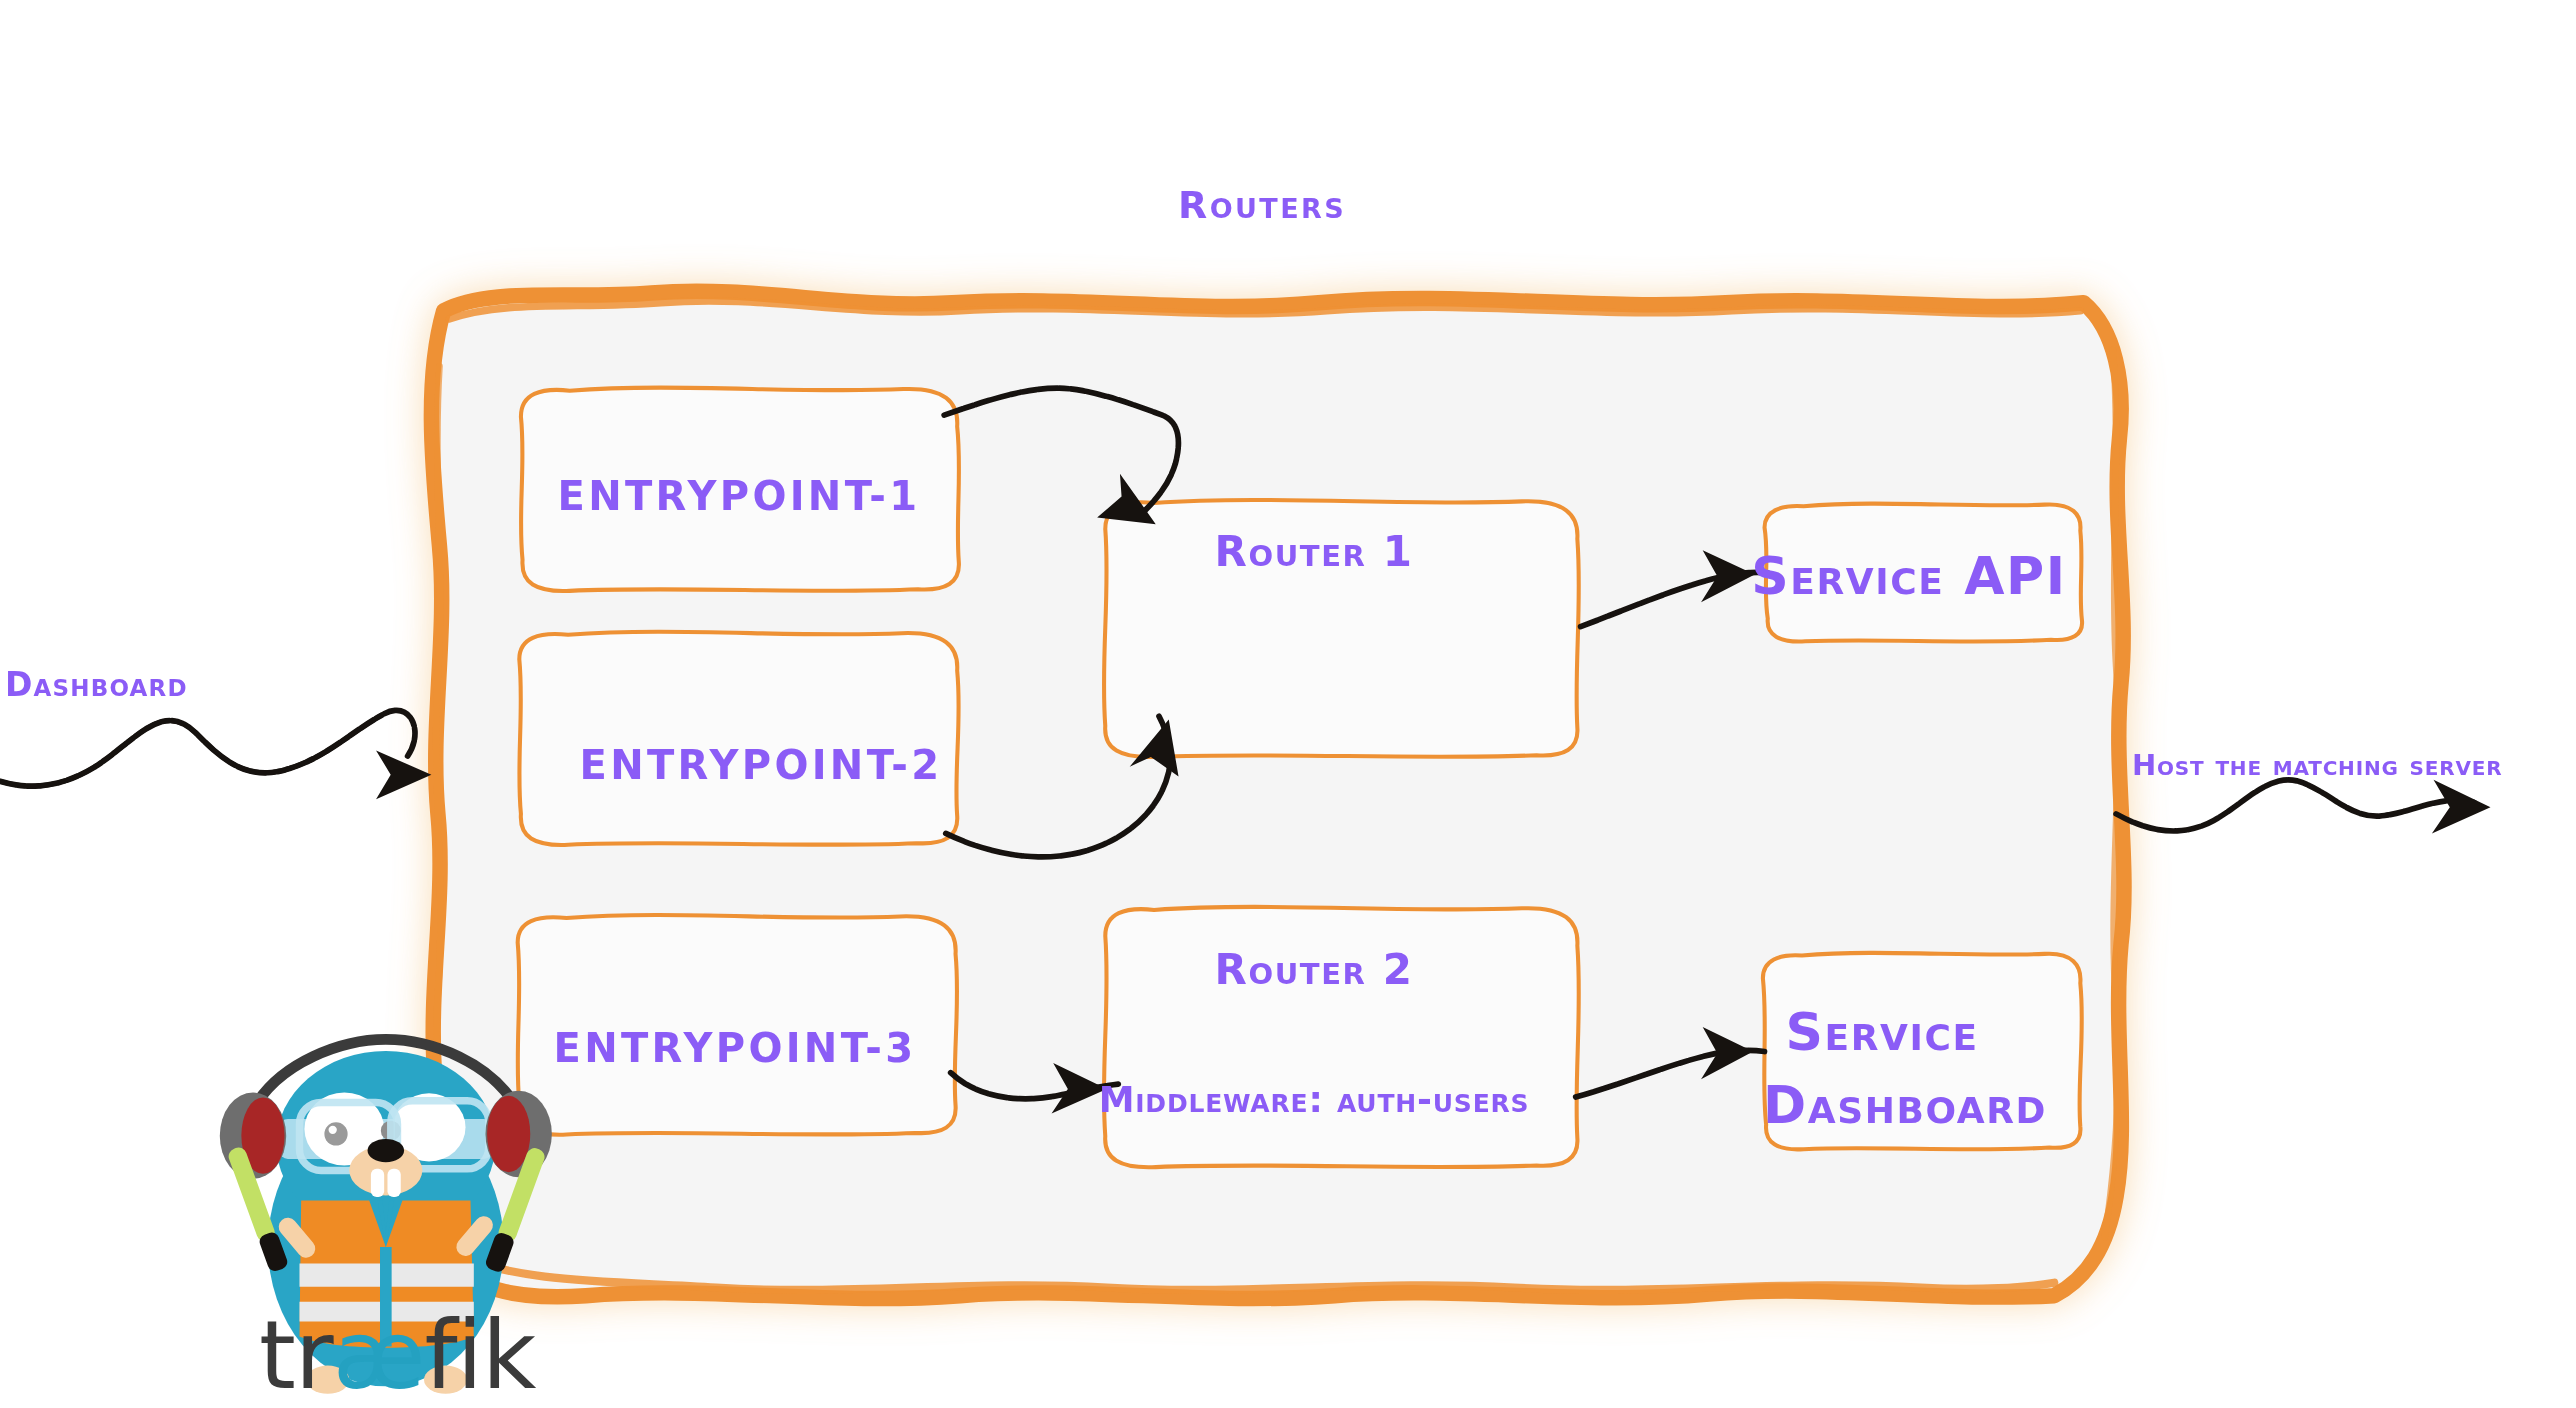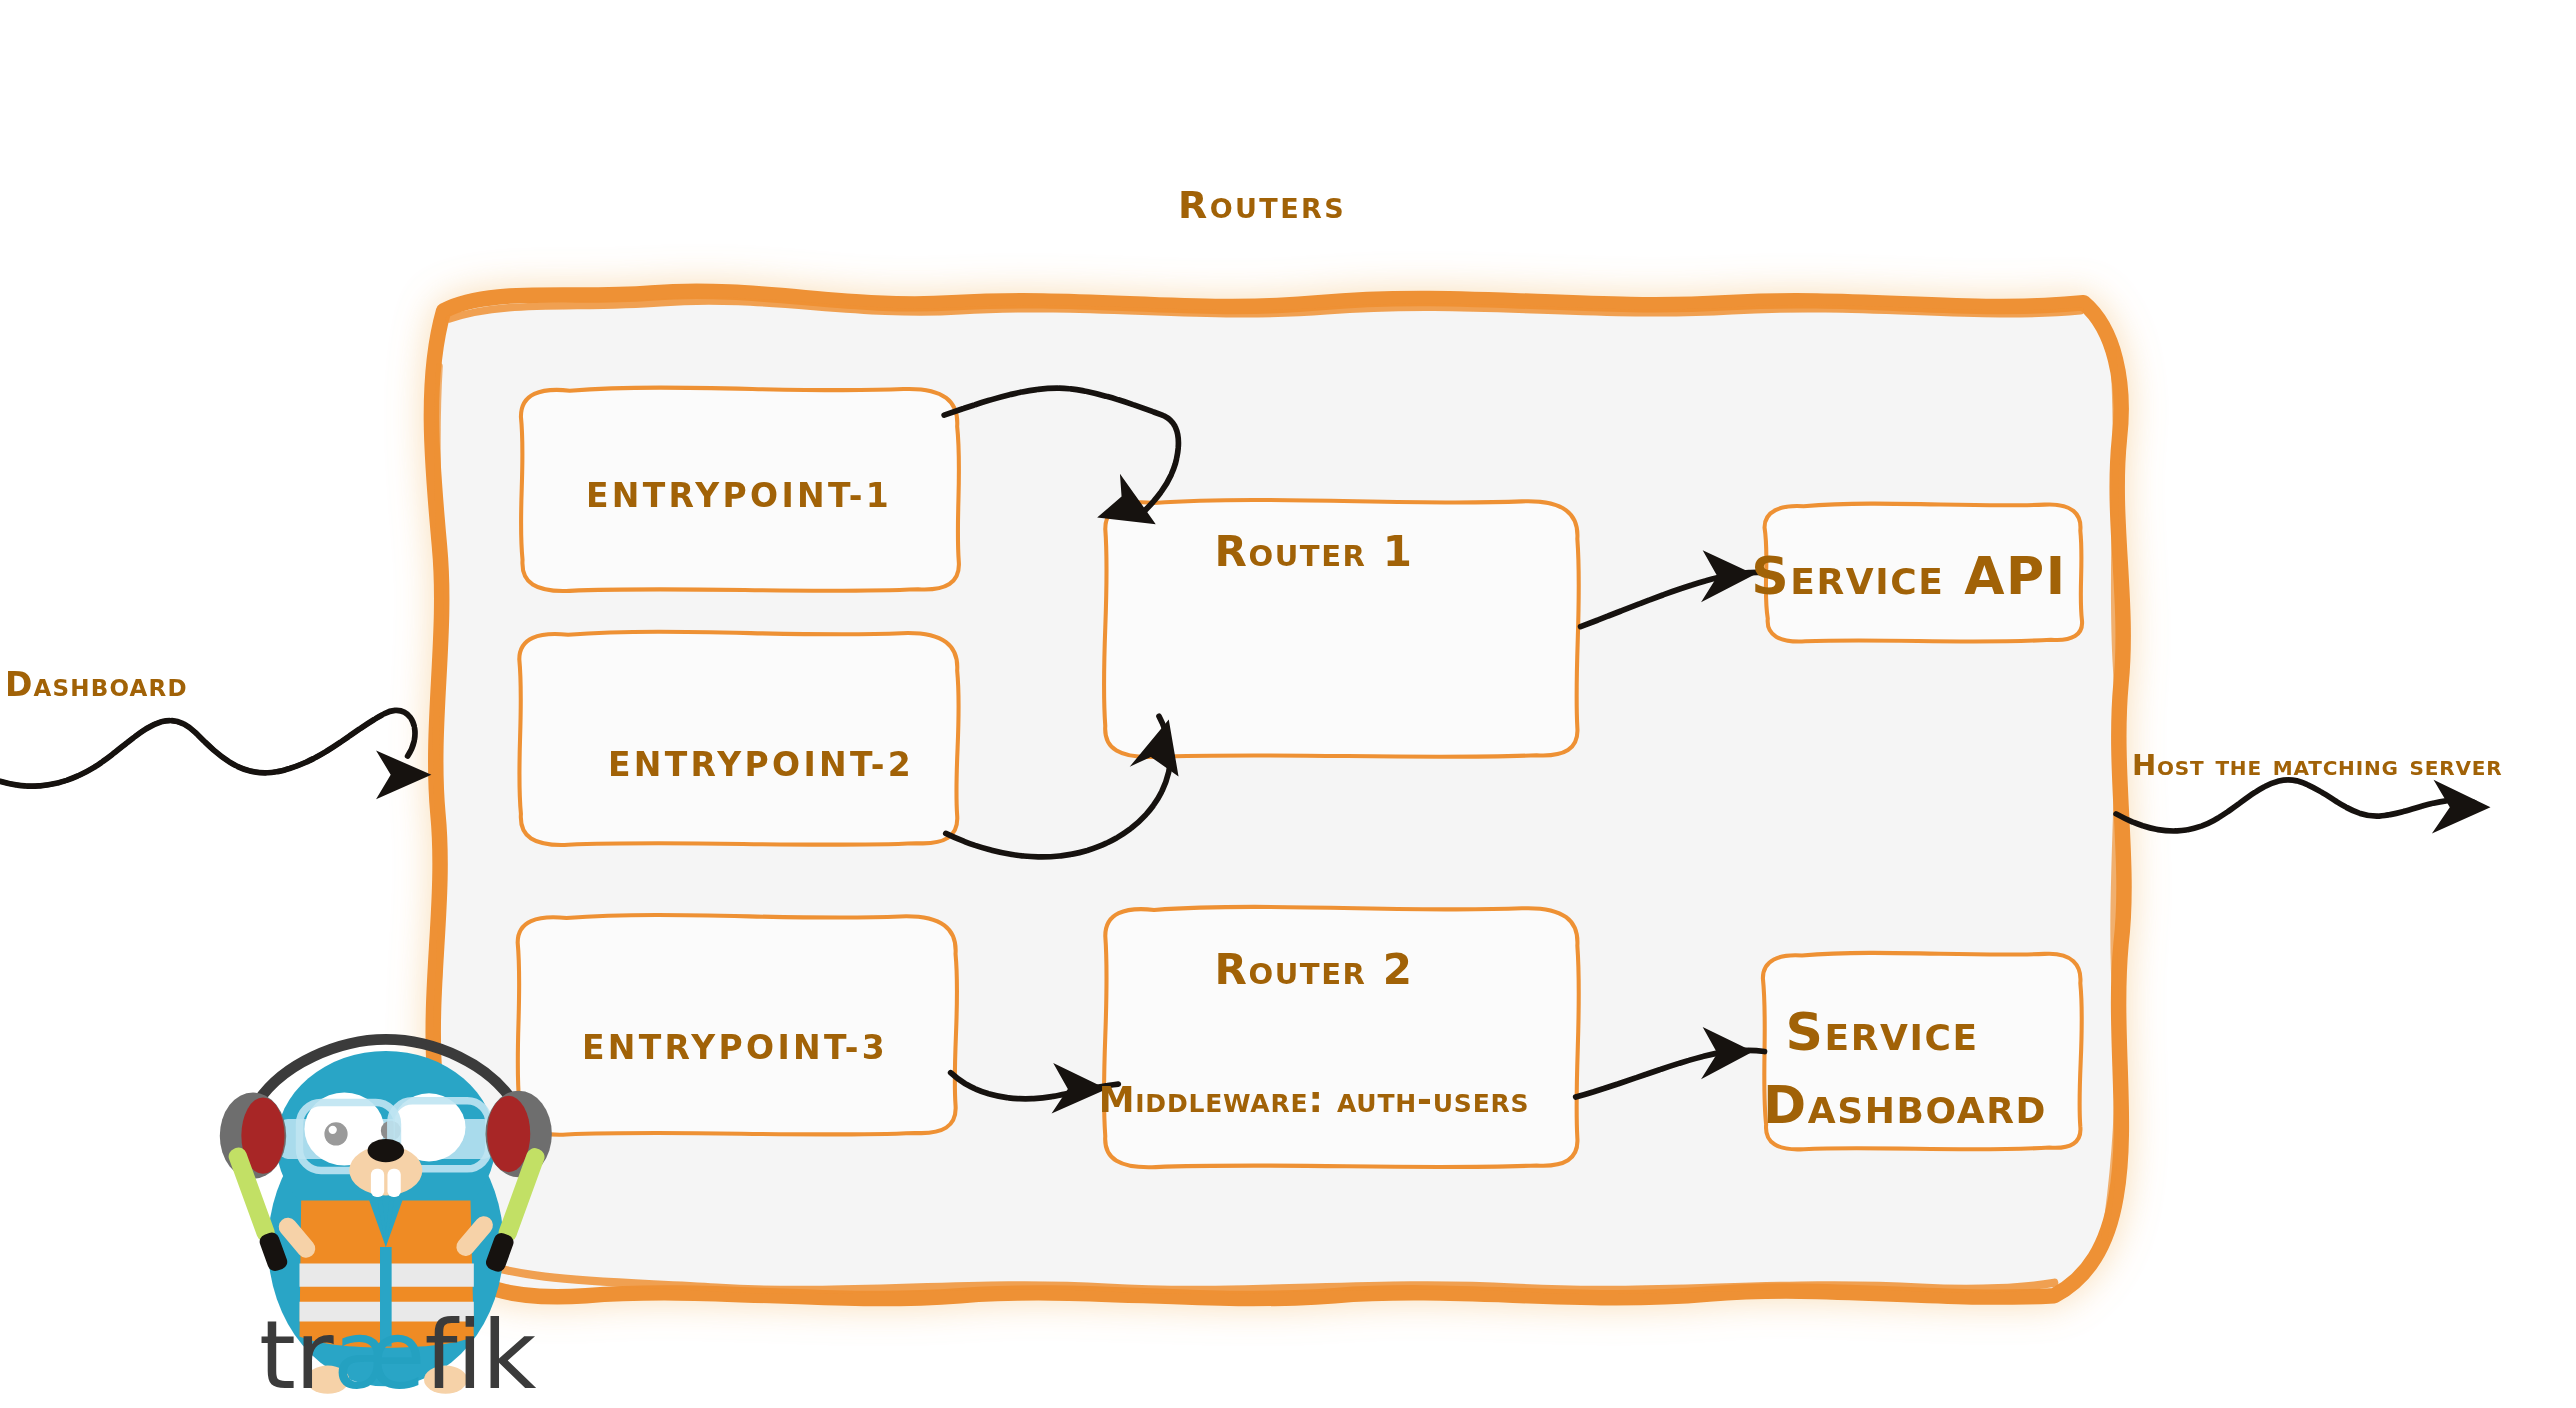--- a/index.html
+++ b/index.html
@@ -8,30 +8,30 @@
 
   #stage{position:absolute;left:0;top:0;width:2576px;height:1408px;}
 
   svg.layer{position:absolute;left:0;top:0;width:2576px;height:1408px;overflow:visible;}
 
   
   .hand{
     font-family:"DejaVu Sans","Liberation Sans",sans-serif;
     font-variant:small-caps;
     font-weight:600;
-    color:#a16207;
+    color:#8b5cf6;
     letter-spacing:0.8px;
     white-space:nowrap;
     line-height:1.12;
   }
   .txt{position:absolute;}
   .center{transform:translate(-50%,-50%);text-align:center;}
 
   #diagram-title{font-size:38px;letter-spacing:2.4px;}
-  .ep-label{font-size:33px;letter-spacing:3.3px;}
+  .ep-label{font-size:40px;letter-spacing:3.3px;}
   .rt-title{font-size:42px;letter-spacing:1.6px;}
   .rt-rule{font-size:36px;letter-spacing:0.8px;}
   .rt-rule-sm{font-size:33px;letter-spacing:0.4px;}
   .svc-label{font-size:52px;letter-spacing:1.6px;}
   .side-label{font-size:33px;letter-spacing:1.2px;}
   .side-label-sm{font-size:29px;letter-spacing:0.8px;}
 
   
   #traefik-wordmark{
     position:absolute;

